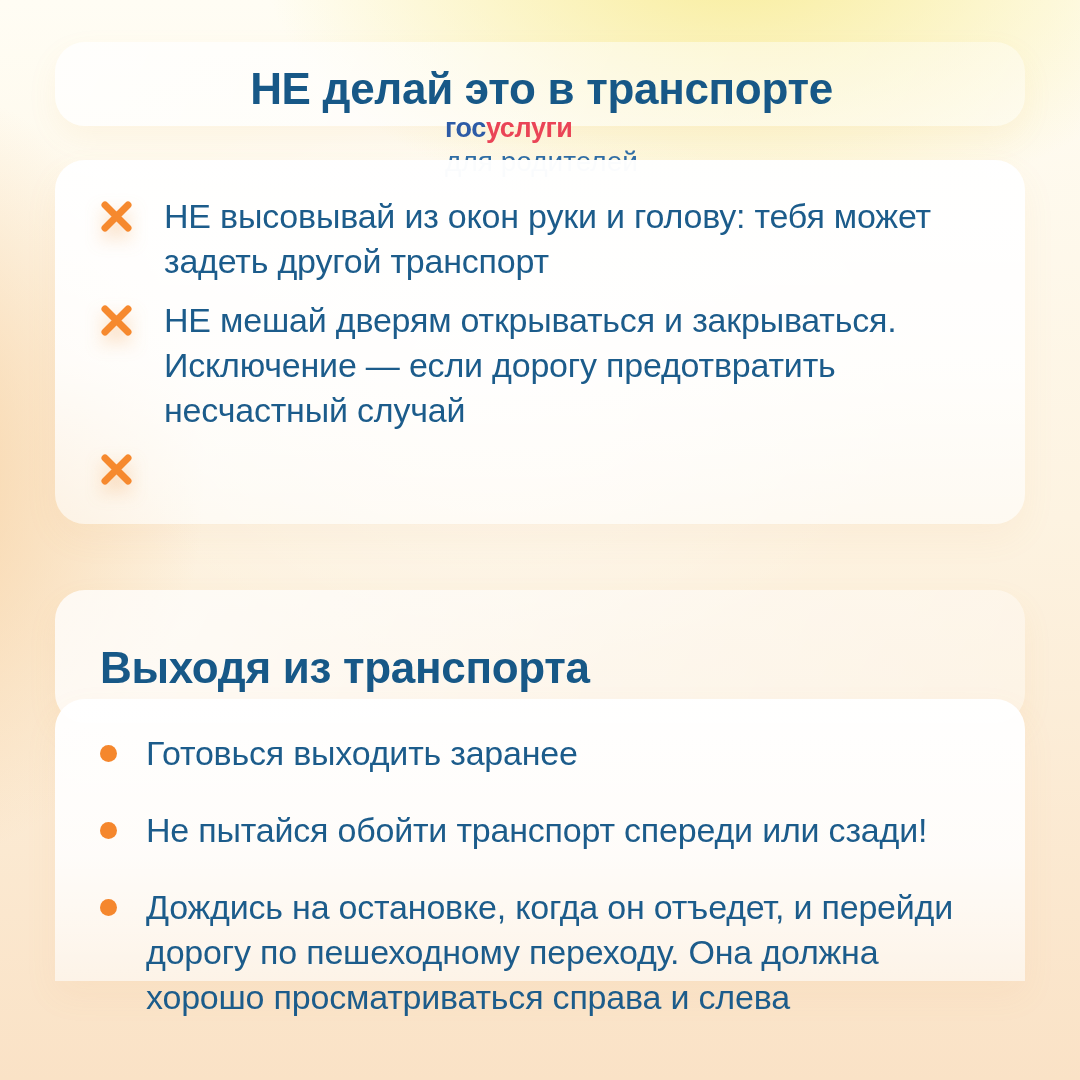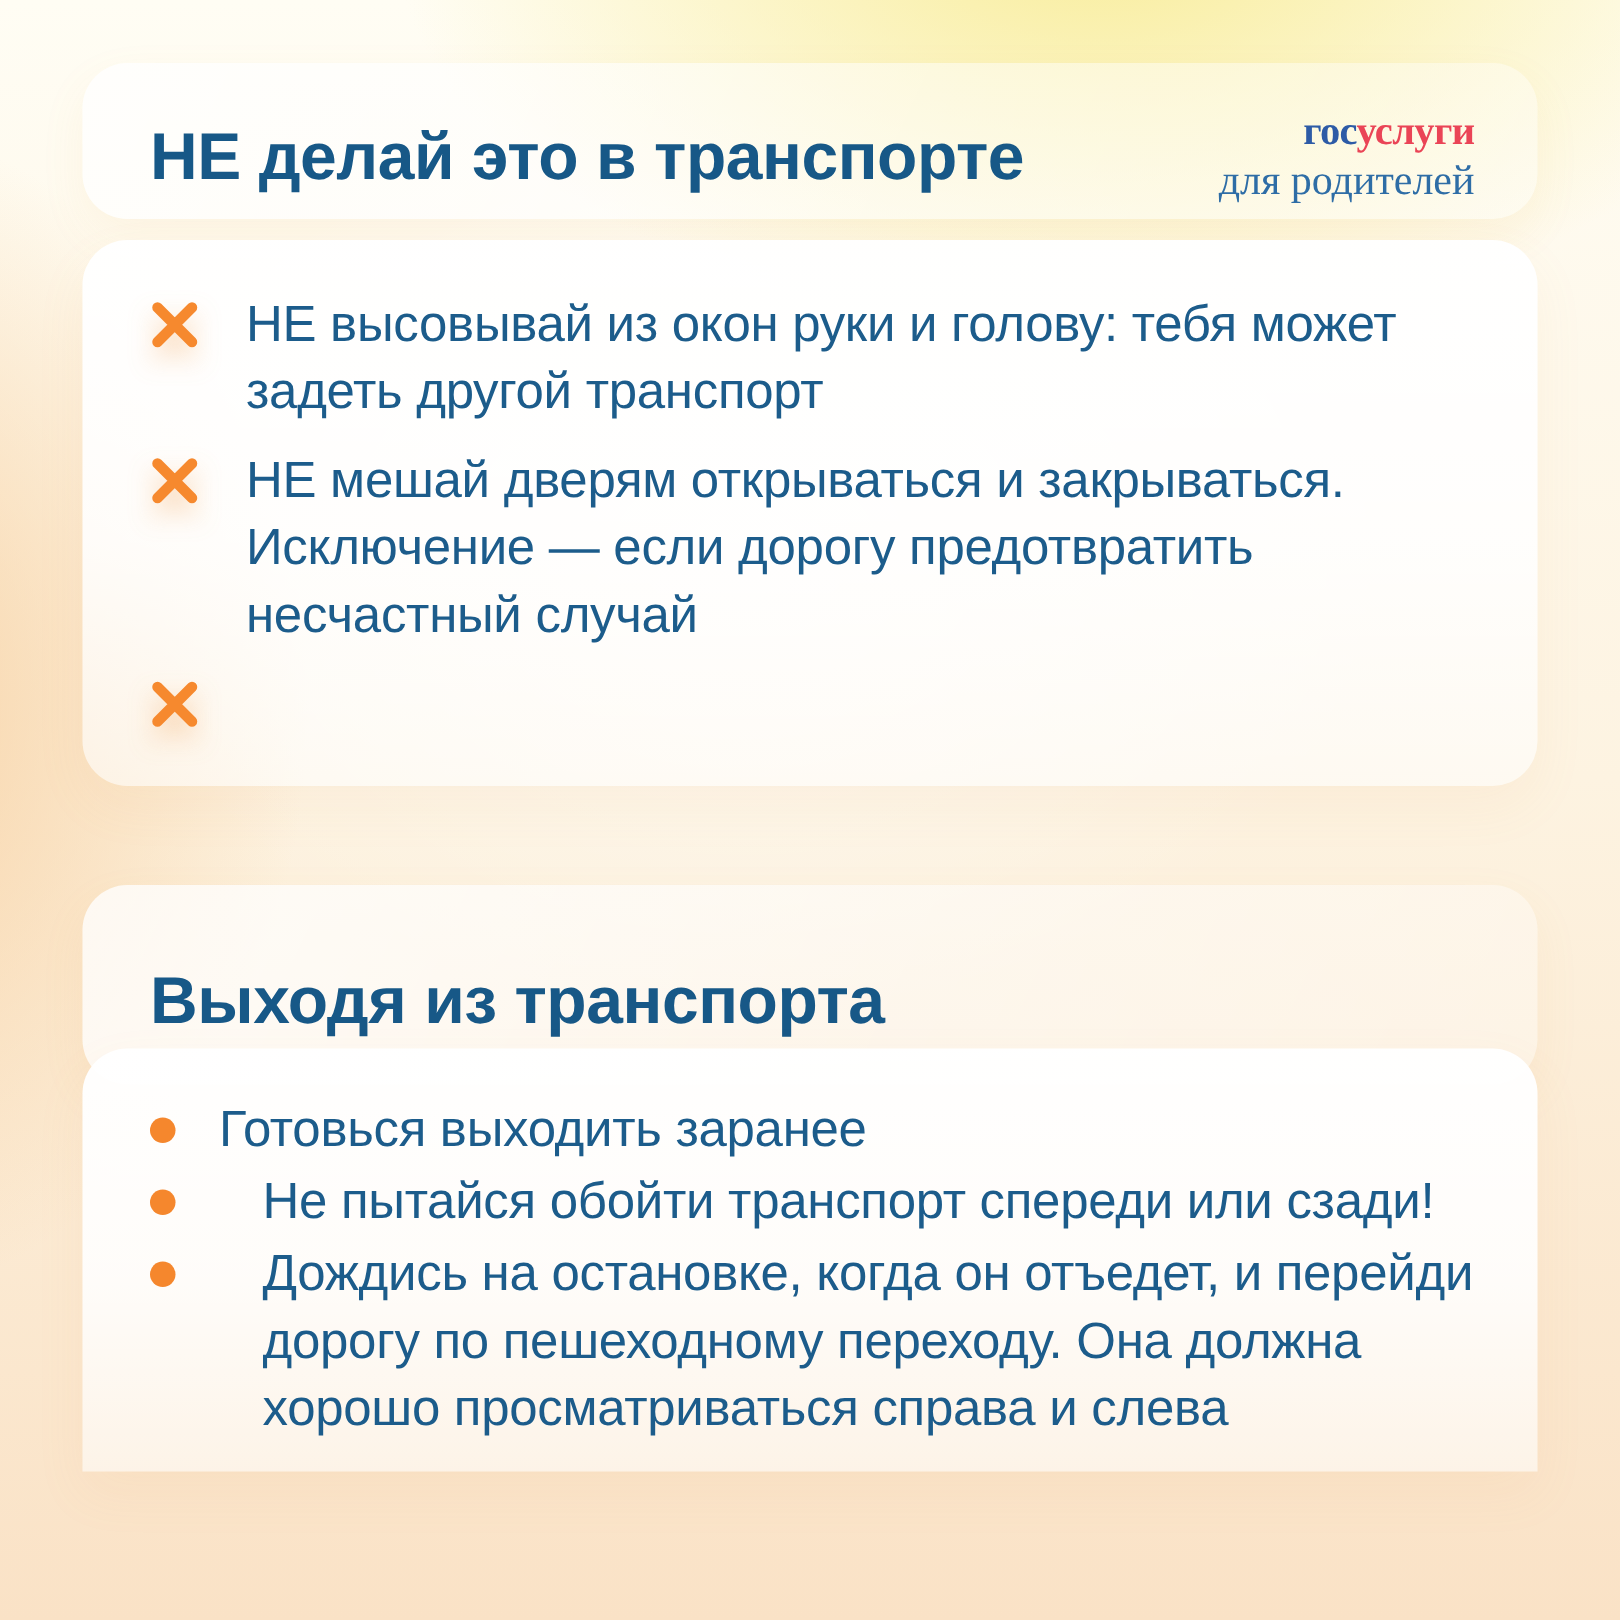--- a/index.html
+++ b/index.html
@@ -24,53 +24,53 @@
     width: 970px;
     border-radius: 30px;
     background: linear-gradient(115deg, rgba(255,255,255,0.78) 0%, rgba(255,255,255,0.50) 55%, rgba(255,255,255,0.34) 100%);
     box-shadow: 0 12px 30px rgba(233,160,80,0.08);
     display: flex;
     align-items: center;
     justify-content: space-between;
     box-sizing: border-box;
     padding: 22px 42px 0 45px;
   }
-  .header-card.first { top: 42px; height: 104px; }
+  .header-card.first { top: 42px; height: 84px; flex-direction: column; }
   .header-card.second { top: 590px; height: 133px; }
 
   .section-title {
     font-size: 44px;
     font-weight: bold;
     color: #175887;
     letter-spacing: -0.3px;
     white-space: nowrap;
   }
 
-  .logo-block { text-align: right; line-height: 1.1; font-family: Liberation Serif, serif; }
+  .logo-block { text-align: left; line-height: 1.1; }
   .logo-word { font-size: 27px; font-weight: bold; letter-spacing: -0.4px; white-space: nowrap; }
   .logo-part-blue { color: #2d5ba6; }
   .logo-part-red  { color: #ea4456; }
   .logo-tagline   { font-size: 28px; color: #2e6da6; margin-top: 3px; white-space: nowrap; }
 
   
   .content-card {
     position: absolute;
     left: 55px;
     width: 970px;
     border-radius: 30px;
     background: linear-gradient(180deg, rgba(255,255,255,0.98) 0%, rgba(255,255,255,0.88) 55%, rgba(255,255,255,0.55) 100%);
     box-shadow: 0 14px 34px rgba(233,160,80,0.07);
     box-sizing: border-box;
   }
   .content-card.dont-card { top: 160px; height: 364px; padding: 34px 40px 0 43px; }
   .content-card.exit-card { top: 699px; height: 282px; border-radius: 30px 30px 0 0; padding: 32px 64px 0 43px; }
 
   .item { display: flex; align-items: flex-start; }
   .dont-card .item + .item { margin-top: 14px; }
-  .exit-card .item + .item { margin-top: 3px; gap: 29px; }
+  .exit-card .item + .item { margin-top: 32px; }
 
   .item-icon-col { flex: 0 0 66px; }
   .exit-card .item-icon-col { flex: 0 0 48px; }
 
   .x-icon {
     width: 37px; height: 37px;
     margin-top: 4px;
     filter: drop-shadow(0 9px 9px rgba(243,150,60,0.38));
   }
 

